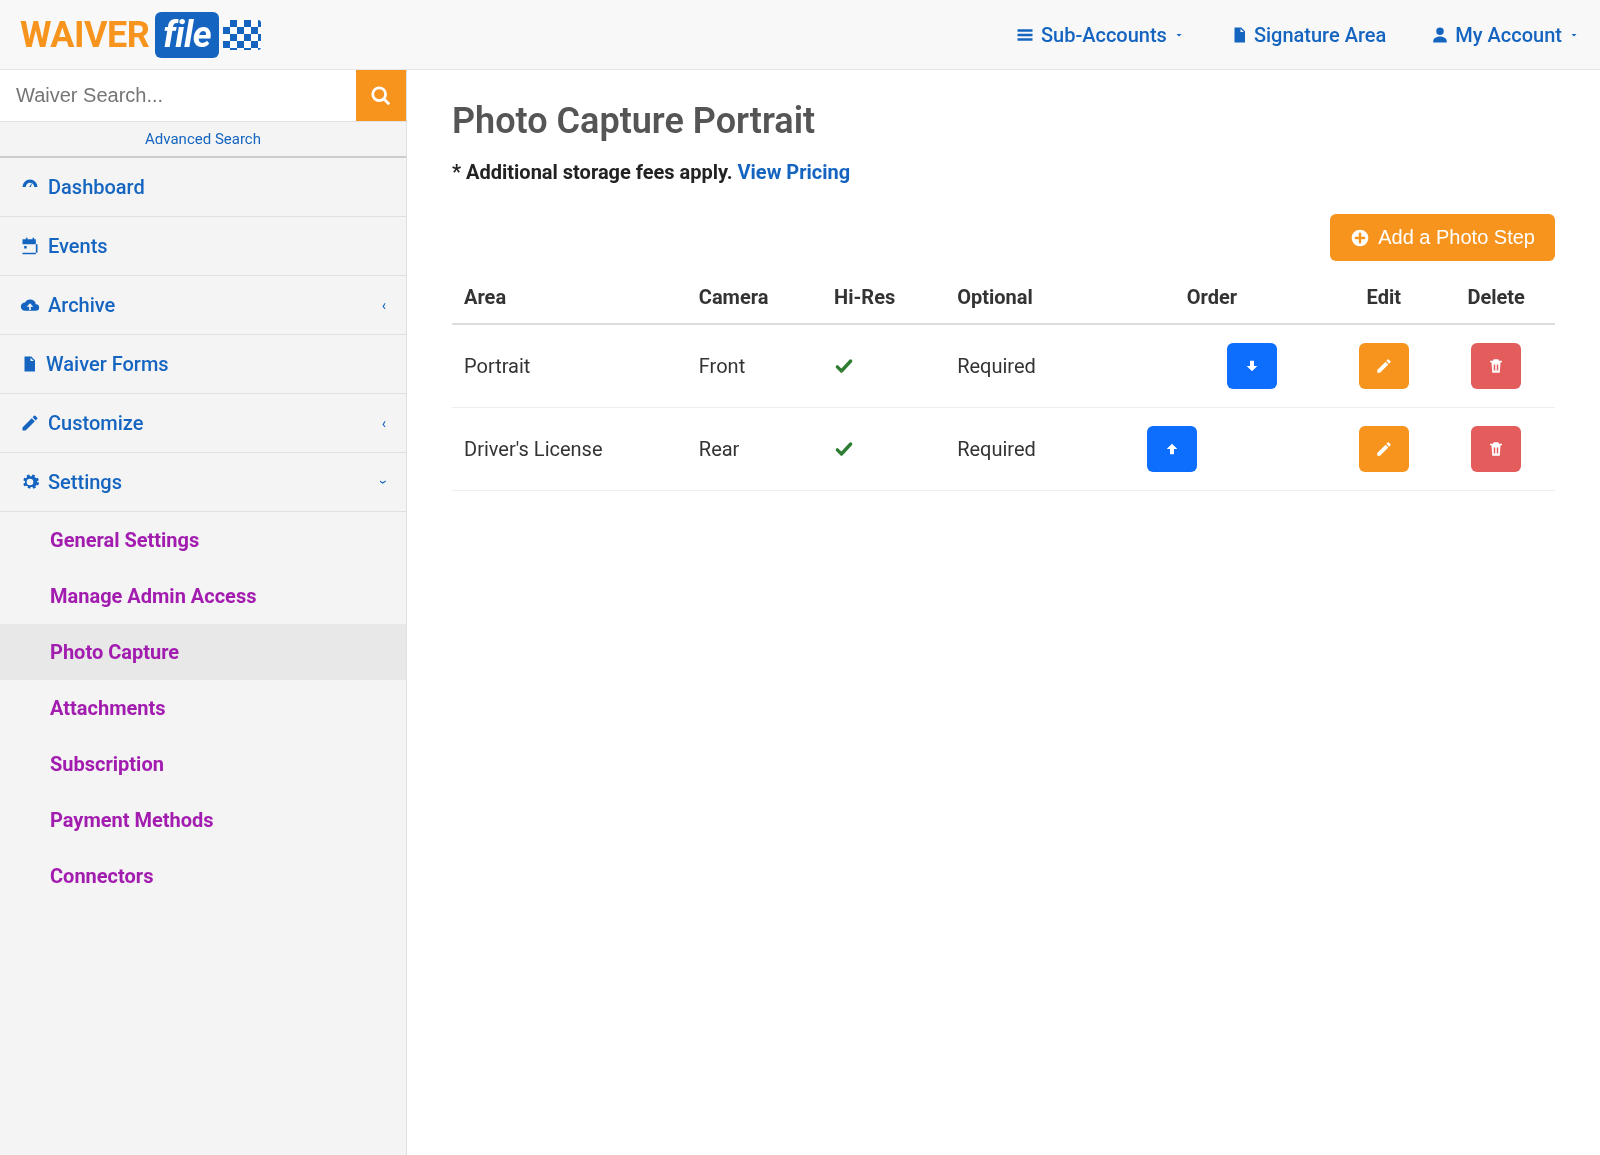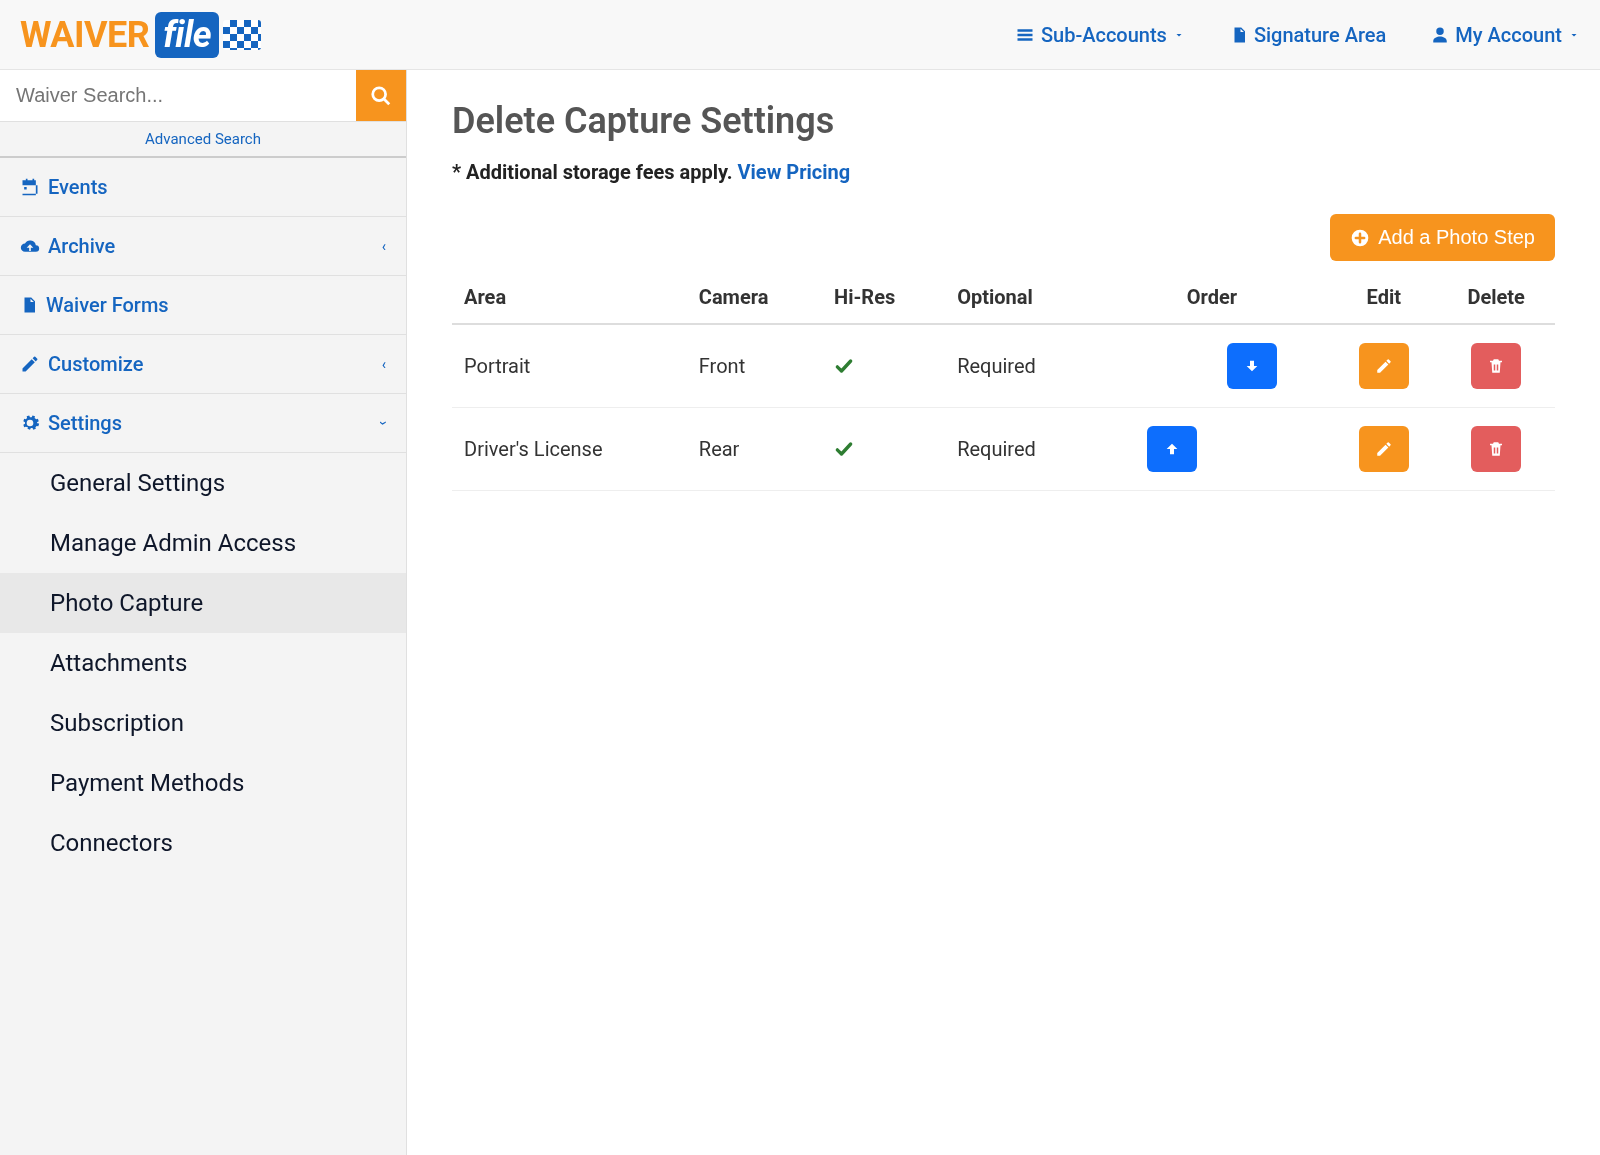--- a/index.html
+++ b/index.html
@@ -116,23 +116,23 @@
       gap: 8px;
       position: relative;
     }
     .nav-item .chev {
       position: absolute;
       right: 20px;
       font-size: 14px;
     }
     .subnav-item {
       padding: 16px 20px 16px 50px;
-      color: #0f172a;
-      font-size: 24px;
-      font-weight: 400;
+      color: #a21caf;
+      font-size: 20px;
+      font-weight: 700;
       cursor: pointer;
     }
     .subnav-item.active {
       background: #e8e8e8;
     }
     .content {
       flex: 1;
       padding: 30px 45px;
     }
     h1 {
@@ -265,20 +265,26 @@
         <svg width="22" height="22" viewBox="0 0 24 24" fill="none" stroke="currentColor" stroke-width="3">
             <circle cx="10" cy="10" r="7"></circle>
             <line x1="21" y1="21" x2="15" y2="15"></line>
           </svg>
       </button>
     </div>
     <div class="adv-search">Advanced Search</div>
 
     <div class="nav-item">
       <svg width="20" height="20" viewBox="0 0 24 24" fill="currentColor">
+          <path d="M12 3a9 9 0 00-9 9h4a5 5 0 0110 0h4a9 9 0 00-9-9zm-1 9l4-6-2 6h-2z"></path>
+        </svg>
+      <span>Dashboard</span>
+    </div>
+    <div class="nav-item">
+      <svg width="20" height="20" viewBox="0 0 24 24" fill="currentColor">
           <path d="M5 4h2V2h2v2h6V2h2v2h2v18H3V4h2zm-2 6v10h18V10H3zm2 2h3v3H5v-3z"></path>
         </svg>
       <span>Events</span>
     </div>
     <div class="nav-item">
       <svg width="20" height="20" viewBox="0 0 24 24" fill="currentColor">
           <path d="M6 19a5 5 0 010-10 7 7 0 0113 2 4 4 0 010 8H6zm6-9l-4 4h3v4h2v-4h3l-4-4z"></path>
         </svg>
       <span>Archive</span>
       <span class="chev">‹</span>
@@ -307,21 +313,21 @@
     <div class="subnav-item">General Settings</div>
     <div class="subnav-item">Manage Admin Access</div>
     <div class="subnav-item active">Photo Capture</div>
     <div class="subnav-item">Attachments</div>
     <div class="subnav-item">Subscription</div>
     <div class="subnav-item">Payment Methods</div>
     <div class="subnav-item">Connectors</div>
   </div>
 
   <div class="content">
-    <h1>Delete Capture Settings</h1>
+    <h1>Photo Capture Portrait</h1>
     <p class="fees">
       <strong>* Additional storage fees apply. </strong>
       <a href="#">View Pricing</a>
     </p>
 
     <div class="add-row">
       <button class="btn-orange">
         <svg width="20" height="20" viewBox="0 0 24 24" fill="currentColor">
             <circle cx="12" cy="12" r="10" fill="#fff"></circle>
             <path d="M12 7v10M7 12h10" stroke="#f7941e" stroke-width="3" stroke-linecap="round"></path>

